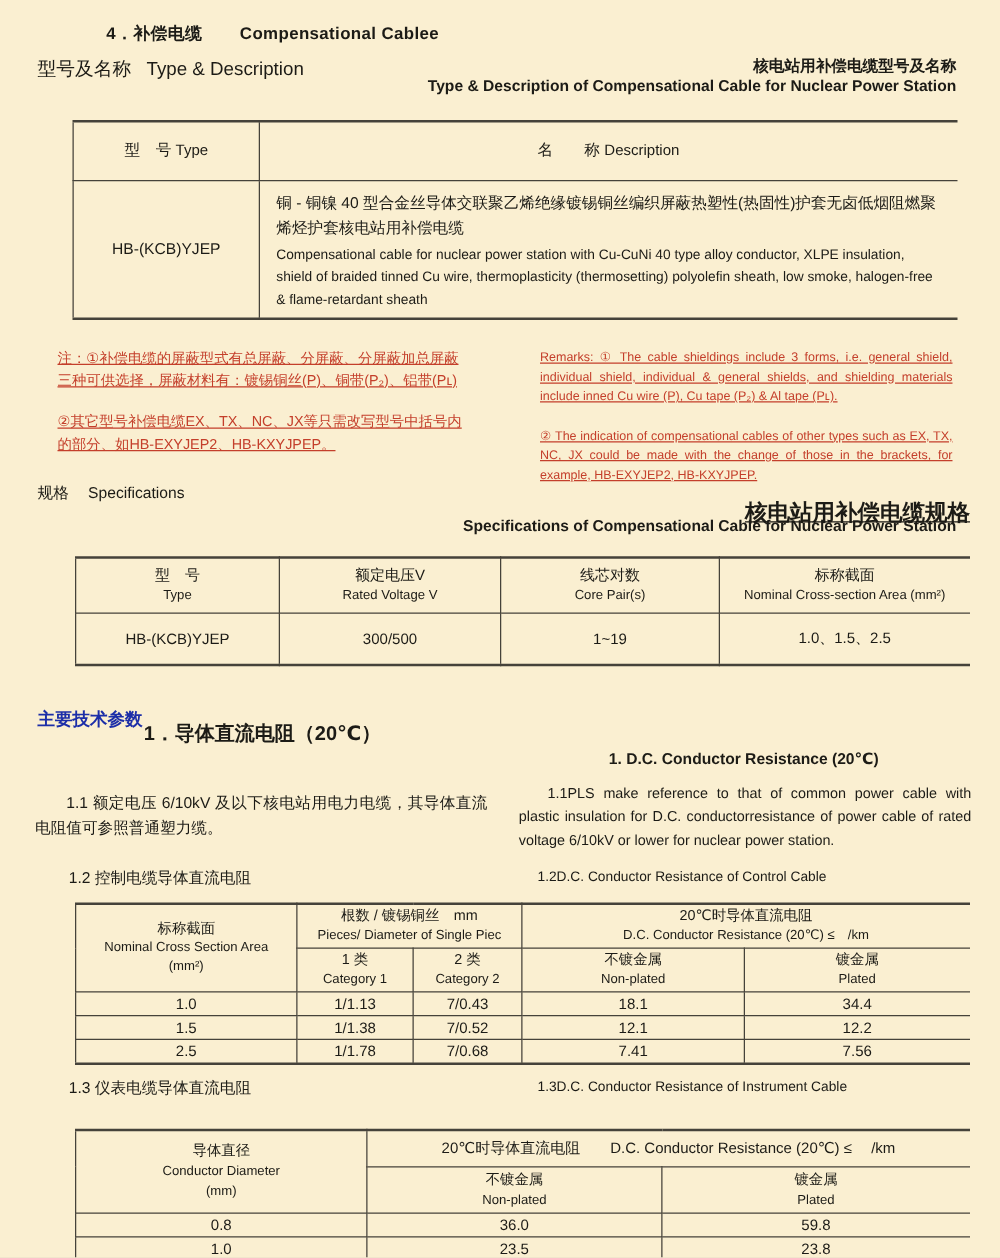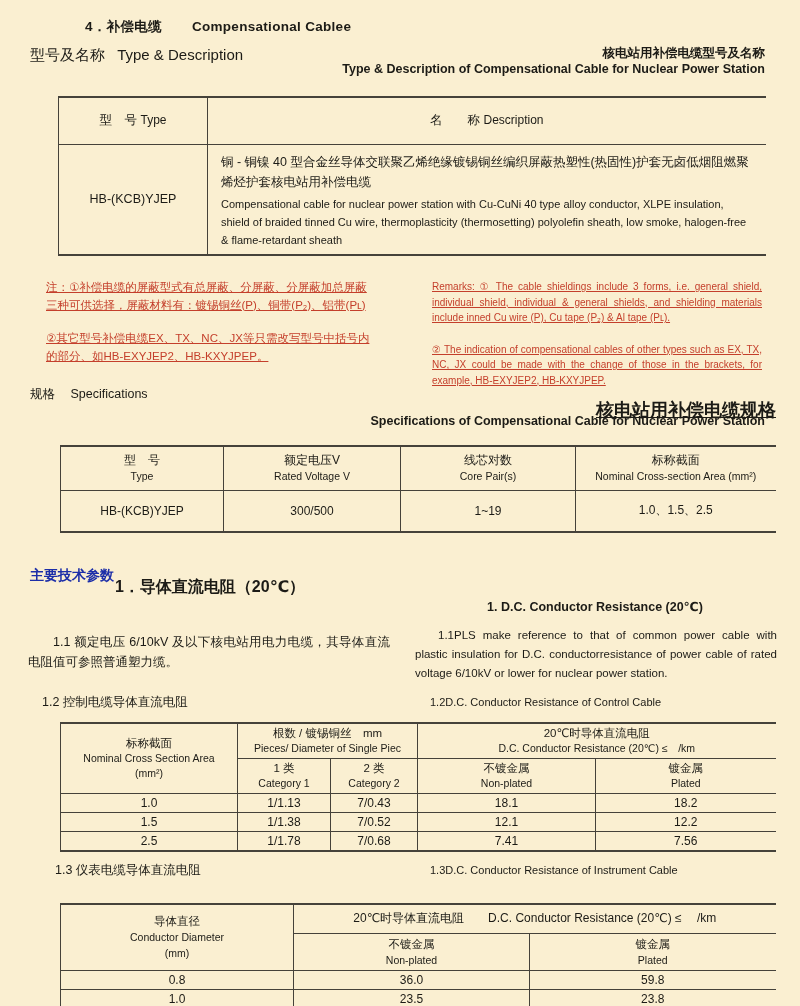--- a/index.html
+++ b/index.html
@@ -49,21 +49,21 @@
   .t2 .hd .en{display:block; font-size:10.5px;}
   .t2 .bd{height:42px; font-size:12px;}
 
   .blue-zh{top:567px; left:30px; font-size:14px; font-weight:bold; color:var(--blue);}
   .blue-en{top:565px; left:415px; font-size:15px; font-weight:bold; color:var(--blue);}
   .s1-zh{top:577px; left:30px; width:360px; text-align:center; font-size:16px; font-weight:bold;}
   .s1-en{top:599px; left:415px; width:360px; text-align:center; font-size:12.5px; font-weight:bold;}
   .p11-zh{top:632px; left:28px; width:362px; font-size:12.5px; line-height:20px; text-indent:2em; text-align:justify;}
   .p11-en{top:626px; left:415px; width:362px; font-size:11.5px; line-height:19px; text-indent:2em; text-align:justify;}
 
-  .s12-zh{top:694px; left:42px; font-size:12.5px;}
+  .s12-zh{top:694px; left:55px; font-size:12.5px;}
   .s12-en{top:696px; left:430px; font-size:11px;}
 
   .t12{left:60px; top:722px; width:715px; text-align:center;}
   .t12 .g{font-size:11.5px; line-height:15px; height:35px;}
   .t12 .g .en{display:block; font-size:10.5px;}
   .t12 .sub{font-size:11.5px; line-height:15px; height:31px;}
   .t12 .sub .en{display:block; font-size:10.5px;}
   .t12 .c1h{font-size:11.5px; line-height:15px;}
   .t12 .c1h .en{display:block; font-size:10.5px;}
   .t12 .dr{height:16px; font-size:12px;}
@@ -224,21 +224,21 @@
         <td>
           <span>镀金属</span>
           <span class="en">Plated</span>
         </td>
       </tr>
       <tr class="dr">
         <td>1.0</td>
         <td>1/1.13</td>
         <td>7/0.43</td>
         <td>18.1</td>
-        <td>18.2</td>
+        <td>34.4</td>
       </tr>
       <tr class="dr">
         <td>1.5</td>
         <td>1/1.38</td>
         <td>7/0.52</td>
         <td>12.1</td>
         <td>12.2</td>
       </tr>
       <tr class="dr">
         <td>2.5</td>

